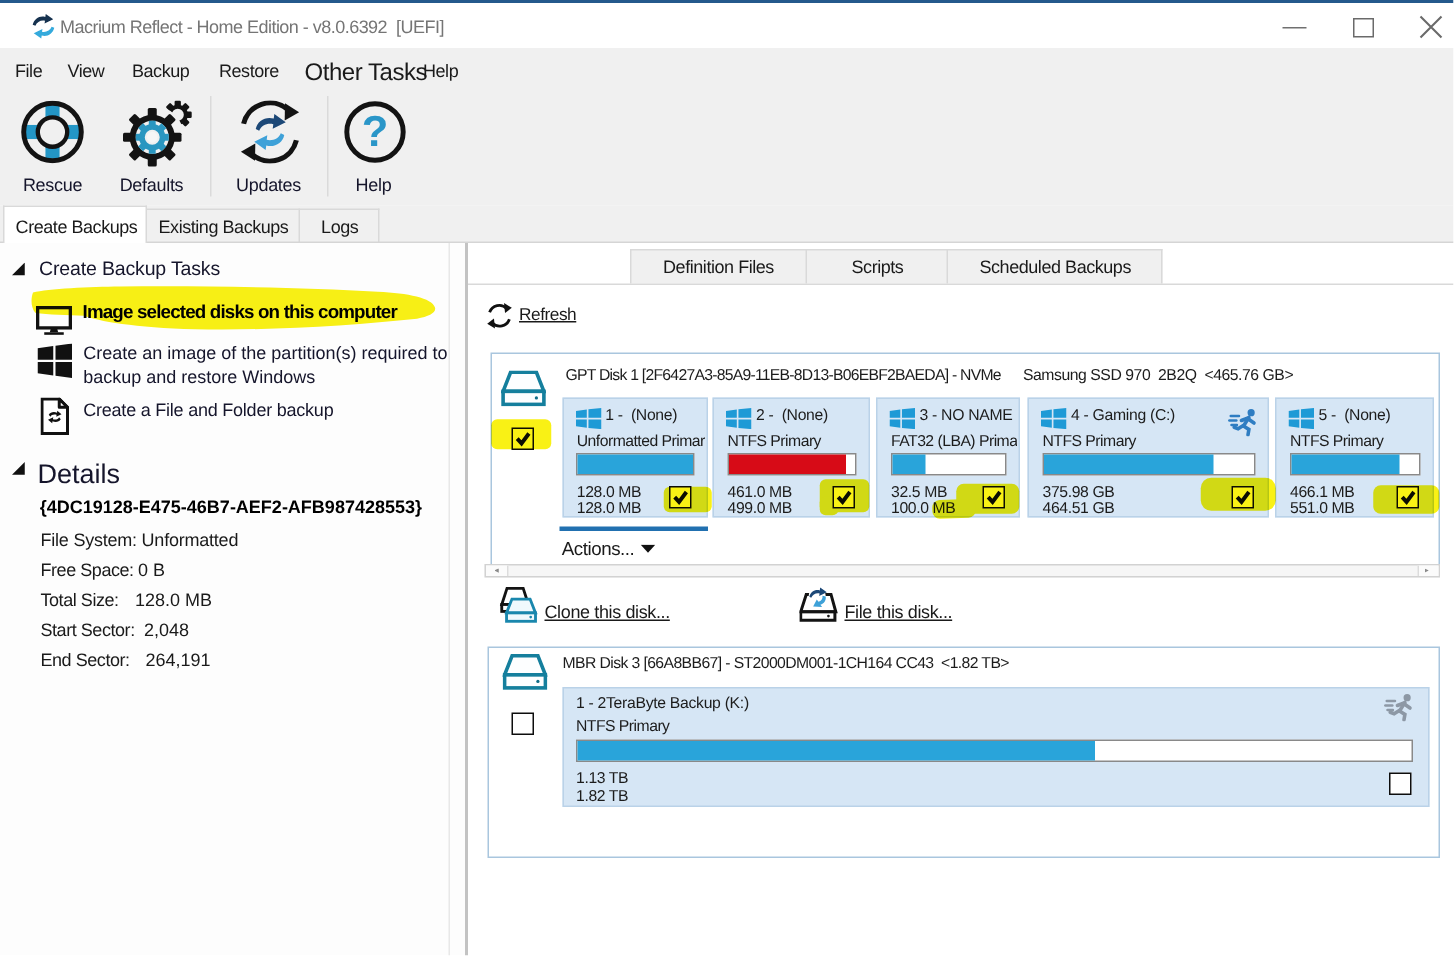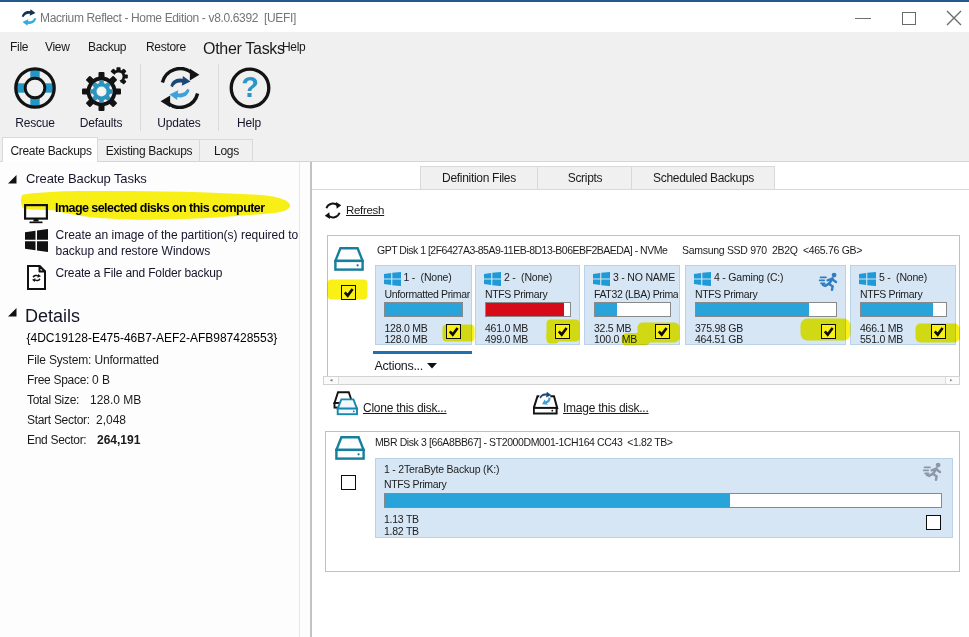--- a/index.html
+++ b/index.html
@@ -150,30 +150,30 @@
   <svg class="abs" style="left:27px;top:103px;" width="19" height="25" viewBox="0 0 19 25">
     <path d="M1 1 L12.5 1 L18 6.5 L18 24 L1 24 Z" fill="#fff" stroke="#111" stroke-width="2"></path>
     <path d="M12.5 1 L12.5 6.5 L18 6.5 Z" fill="#fff" stroke="#111" stroke-width="2" stroke-linejoin="round"></path>
     <path d="M5.5 11.5 C6.5 9.8 9 9.2 11 10.2 L11.2 8.9 L14 11.2 L10.5 12.8 L10.7 11.5 C9 10.9 7.2 11.4 6.6 12.8 Z" fill="#111"></path>
     <path d="M13.5 14.5 C12.5 16.2 10 16.8 8 15.8 L7.8 17.1 L5 14.8 L8.5 13.2 L8.3 14.5 C10 15.1 11.8 14.6 12.4 13.2 Z" fill="#111"></path>
   </svg>
   <div class="abs txt" style="left:55.5px;top:104px;font-size:12px;letter-spacing:-0.15px;color:#15152b;">Create a File and Folder backup</div>
 
   <div class="abs" style="left:8px;top:146px;width:8.5px;height:8.5px;background:#111;clip-path:polygon(100% 0,100% 100%,0 100%);"></div>
   <div class="abs txt" style="left:25px;top:144px;font-size:18px;color:#15152b;">Details</div>
-  <div class="abs txt" style="left:26.5px;top:169px;font-size:12px;font-weight:normal;color:#000;">{4DC19128-E475-46B7-AEF2-AFB987428553}</div>
+  <div class="abs txt" style="left:26.5px;top:169px;font-size:12px;font-weight:bold;color:#000;">{4DC19128-E475-46B7-AEF2-AFB987428553}</div>
   <div class="abs txt" style="left:27px;top:191px;font-size:12px;letter-spacing:-0.15px;">File System: Unformatted</div>
   <div class="abs txt" style="left:27px;top:211px;font-size:12px;letter-spacing:-0.3px;">Free Space:</div>
   <div class="abs txt" style="left:92px;top:211px;font-size:12px;">0 B</div>
   <div class="abs txt" style="left:27px;top:231px;font-size:12px;letter-spacing:-0.3px;">Total Size:</div>
   <div class="abs txt" style="left:90px;top:231px;font-size:12px;">128.0 MB</div>
   <div class="abs txt" style="left:27px;top:251px;font-size:12px;letter-spacing:-0.3px;">Start Sector:</div>
   <div class="abs txt" style="left:96px;top:251px;font-size:12px;">2,048</div>
   <div class="abs txt" style="left:27px;top:271px;font-size:12px;letter-spacing:-0.3px;">End Sector:</div>
-  <div class="abs txt" style="left:97px;top:271px;font-size:12px;font-weight:bold;">264,191</div>
+  <div class="abs txt" style="left:97px;top:271px;font-size:12px;">264,191</div>
 </div>
 <div class="abs" style="left:299px;top:162px;width:1px;height:475px;background:#e8e8e8;"></div>
 <div class="abs" style="left:310px;top:162px;width:2px;height:475px;background:#c3c3c3;"></div>
 
 <div class="abs" id="rightpanel" style="left:312px;top:162px;width:657px;height:475px;background:#fff;">
 
   <div class="abs" style="left:108px;top:4px;width:118px;height:23px;background:#f0f0f0;border:1px solid #d9d9d9;border-bottom:none;"></div>
   <div class="abs" style="left:226px;top:4px;width:94px;height:23px;background:#f0f0f0;border:1px solid #d9d9d9;border-bottom:none;border-left:none;"></div>
   <div class="abs" style="left:320px;top:4px;width:143px;height:23px;background:#f0f0f0;border:1px solid #d9d9d9;border-bottom:none;border-left:none;"></div>
   <div class="abs txt" style="left:108px;top:9px;width:118px;text-align:center;font-size:12px;letter-spacing:-0.3px;">Definition Files</div>
@@ -349,21 +349,21 @@
 </svg>
 <div class="abs txt" style="left:363px;top:400.5px;font-size:12px;letter-spacing:-0.25px;text-decoration:underline;">Clone this disk...</div>
 <svg class="abs" style="left:533px;top:390px;" width="26" height="26" viewBox="0 0 26 26">
   <path d="M4.5 6.3 L21 6.3 L24.2 17.9 L0.8 17.9 Z" fill="#fff" stroke="#131313" stroke-width="2"></path>
   <rect x="0.8" y="17.9" width="22.8" height="5.6" fill="#fff" stroke="#131313" stroke-width="2"></rect>
   <circle cx="19.3" cy="20.7" r="0.9" fill="#131313"></circle>
   <circle cx="11.8" cy="6.8" r="5.6" fill="#fff"></circle>
   <path d="M6.6 7.8 C7.3 4.6 10.4 2.7 13.5 3.6 L13.8 1.7 L18.2 4.9 L13.1 7.4 L13.4 5.6 C11 5.1 8.7 6.3 7.8 8.5 Z" fill="#1c4877"></path>
   <path d="M16.8 6.9 C17.8 9.2 16.9 11.9 14.7 13.1 L16.2 14.3 L10.3 15.4 L11.5 10.2 L13 11.5 C14.7 10.5 15.4 8.7 14.6 6.9 Z" fill="#3ea1d8" transform="rotate(14 14 10)"></path>
 </svg>
-<div class="abs txt" style="left:563px;top:400.5px;font-size:12px;letter-spacing:-0.25px;text-decoration:underline;">Image this disk...</div>
+<div class="abs txt" style="left:563px;top:400.5px;font-size:12px;letter-spacing:-0.25px;text-decoration:underline;">File this disk...</div>
 
 <div class="abs" style="left:324.5px;top:430.5px;width:635px;height:141px;border:1px solid #a9c6de;background:#fff;"></div>
 <svg class="abs" style="left:335px;top:436px;" width="30" height="24" viewBox="0 0 30 24">
   <path d="M6.4 1.2 L23.6 1.2 L28.6 13.9 L1.4 13.9 Z" fill="#fdfeff" stroke="#157f9d" stroke-width="2.4"></path>
   <rect x="1.4" y="13.9" width="27.2" height="8.7" fill="#fdfeff" stroke="#157f9d" stroke-width="2.4"></rect>
   <circle cx="23.6" cy="18.3" r="1.1" fill="#106d88"></circle>
 </svg>
 <div class="abs txt" style="left:375px;top:436px;font-size:10.5px;color:#1c1c1c;letter-spacing:-0.4px;">MBR Disk 3 [66A8BB67] - ST2000DM001-1CH164 CC43&nbsp; &lt;1.82 TB&gt;</div>
 <div class="chk" style="left:341px;top:475px;"></div>
 <div class="abs" style="left:374.5px;top:458px;width:578.5px;height:80px;background:#d6e6f5;border:1px solid #bad2e8;">

